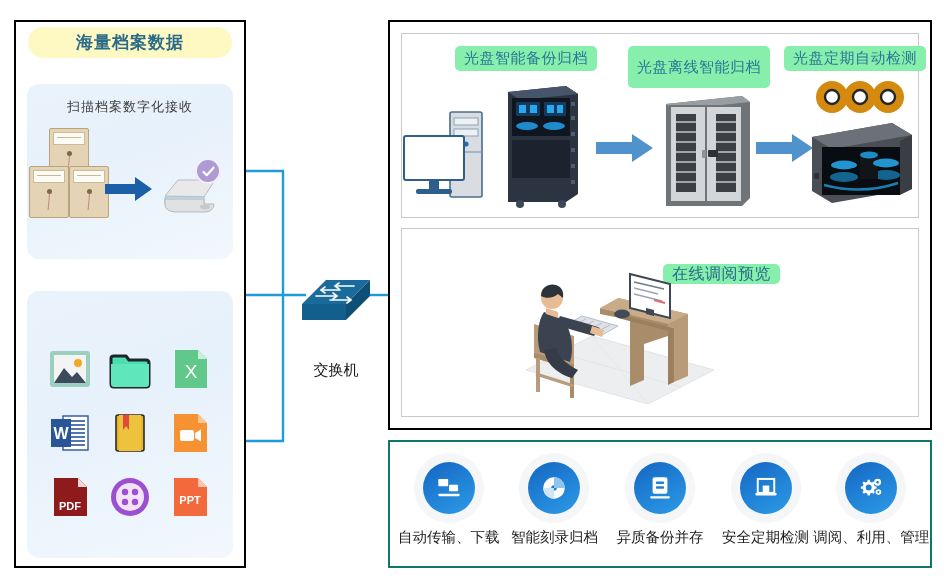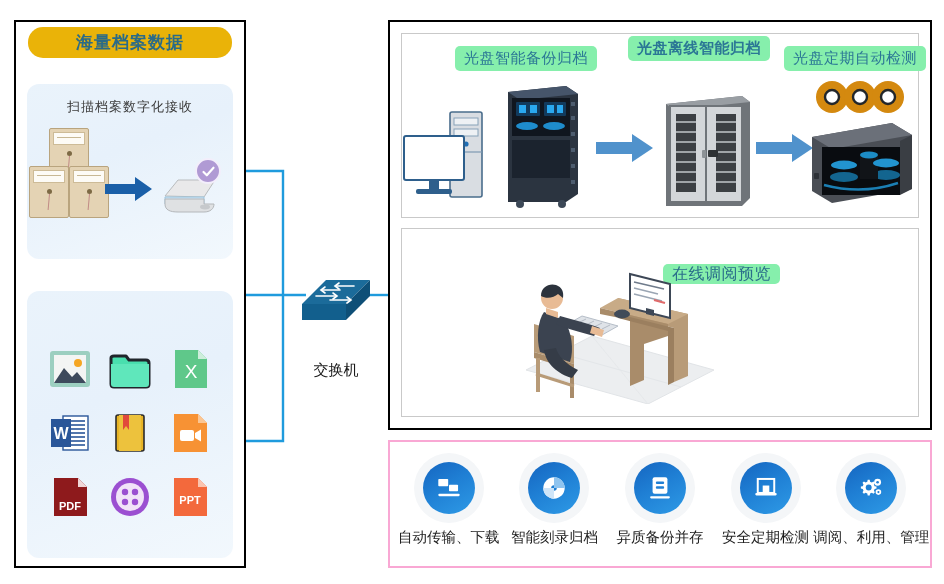--- a/index.html
+++ b/index.html
@@ -10,21 +10,21 @@
   }
   .stage{position:absolute;left:0;top:0;width:944px;height:584px;}
 
   
   #left-panel{
     position:absolute;left:14px;top:20px;width:232px;height:548px;
     border:2px solid #000;background:#fff;box-sizing:border-box;
   }
   #left-title{
     position:absolute;left:28px;top:27px;width:204px;height:31px;
-    background:#eab308;border-radius:15px;
+    background:#fef9c3;border-radius:15px;
     display:flex;align-items:center;justify-content:center;
     color:#2b6b87;font-size:17px;font-weight:bold;letter-spacing:1px;
   }
   .sub-box{
     position:absolute;left:27px;width:206px;border-radius:12px;
     background:linear-gradient(160deg,#eaf3fb 0%,#e7f1fb 40%,#f2f8fd 100%);
   }
   #scan-box{top:84px;height:175px;}
   #elec-box{top:291px;height:267px;}
   .sub-title{
@@ -81,28 +81,28 @@
   #card-archive{left:401px;top:33px;width:518px;height:185px;}
   #card-online{left:401px;top:228px;width:518px;height:189px;}
 
   .badge{
     position:absolute;background:#86efac;border-radius:5px;
     display:flex;align-items:center;justify-content:center;
     color:#2b7795;font-size:15px;font-weight:normal;letter-spacing:.5px;
     padding:3px 9px;box-sizing:border-box;white-space:nowrap;
   }
   #badge-1{left:455px;top:46px;height:25px;}
-  #badge-2{left:628px;top:36px;height:25px;font-weight:bold;}
+  #badge-2{left:628px;top:46px;height:42px;}
   #badge-3{left:784px;top:46px;height:25px;}
   #badge-4{left:663px;top:264px;height:20px;font-size:16px;color:#2a6d8a;}
 
   
   #bottom-panel{
     position:absolute;left:388px;top:440px;width:544px;height:128px;
-    border:2px solid #f9a8d4;background:#fff;box-sizing:border-box;
+    border:2px solid #0f766e;background:#fff;box-sizing:border-box;
     display:flex;align-items:center;justify-content:space-around;padding:0 6px;
   }
   .feature{width:100px;display:flex;flex-direction:column;align-items:center;}
   .fcircle{
     width:52px;height:52px;border-radius:50%;
     background:linear-gradient(150deg,#1565c0 0%,#1f7fd4 45%,#2e9ae6 100%);
     display:flex;align-items:center;justify-content:center;
     box-shadow:0 0 0 9px #f4f6f8;
   }
   .flabel{margin-top:14px;font-size:14.5px;color:#1e1e1e;white-space:nowrap;}

